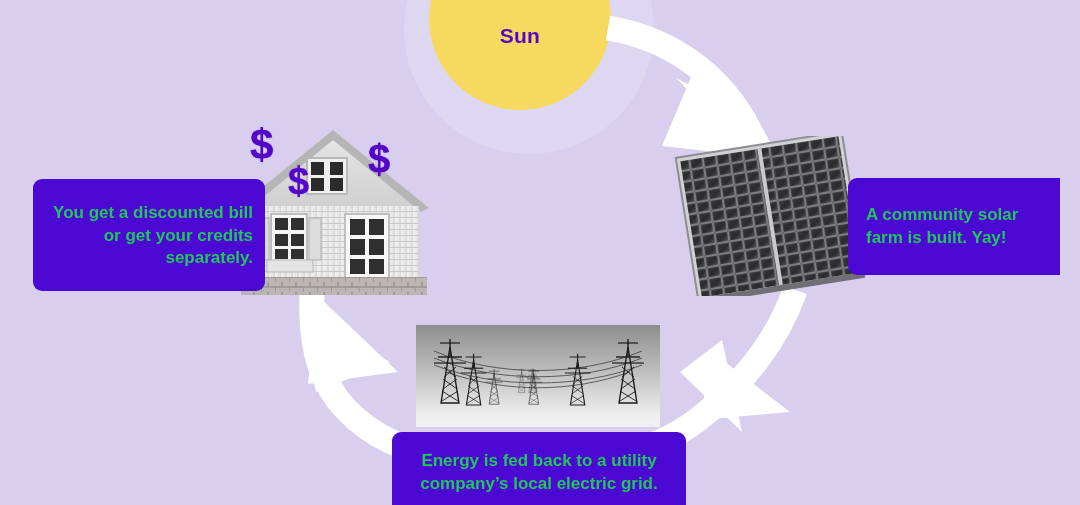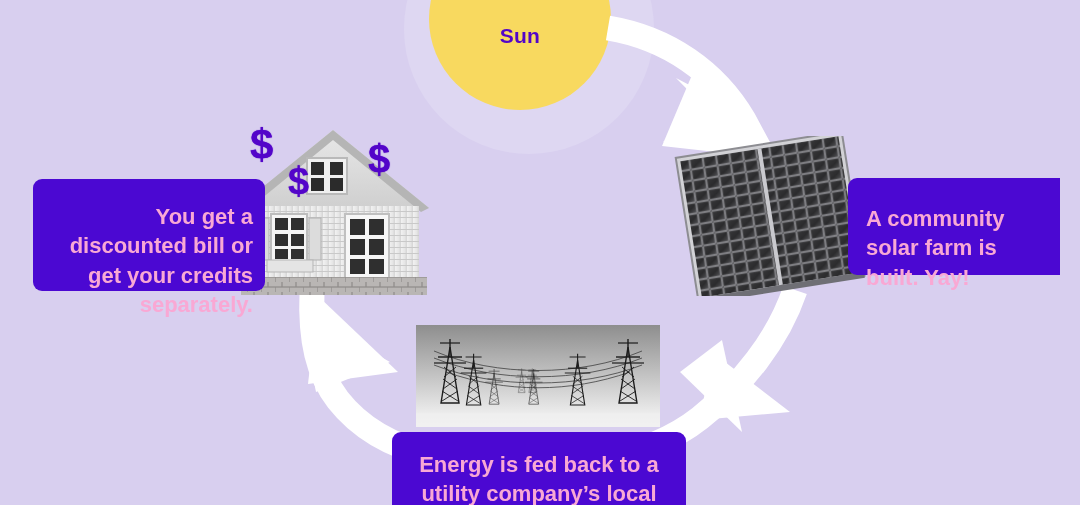--- a/index.html
+++ b/index.html
@@ -86,23 +86,23 @@
     text-shadow: 0 0 1px #5305c9;
   }
   .dollar-1 { left: 250px; top: 124px; font-size: 42px; }
   .dollar-2 { left: 288px; top: 162px; font-size: 38px; }
   .dollar-3 { left: 368px; top: 139px; font-size: 40px; }
 
   
   .callout {
     position: absolute;
     background: #4b08d2;
-    color: #f9a8d4;
+    color: #22c55e;
     font-weight: bold;
-    font-size: 22px;
+    font-size: 17px;
     line-height: 1.33;
     box-sizing: border-box;
   }
   .callout-left {
     left: 33px; top: 179px;
     width: 232px; height: 112px;
     border-radius: 9px;
     padding: 23px 12px 0 14px;
     text-align: right;
   }

